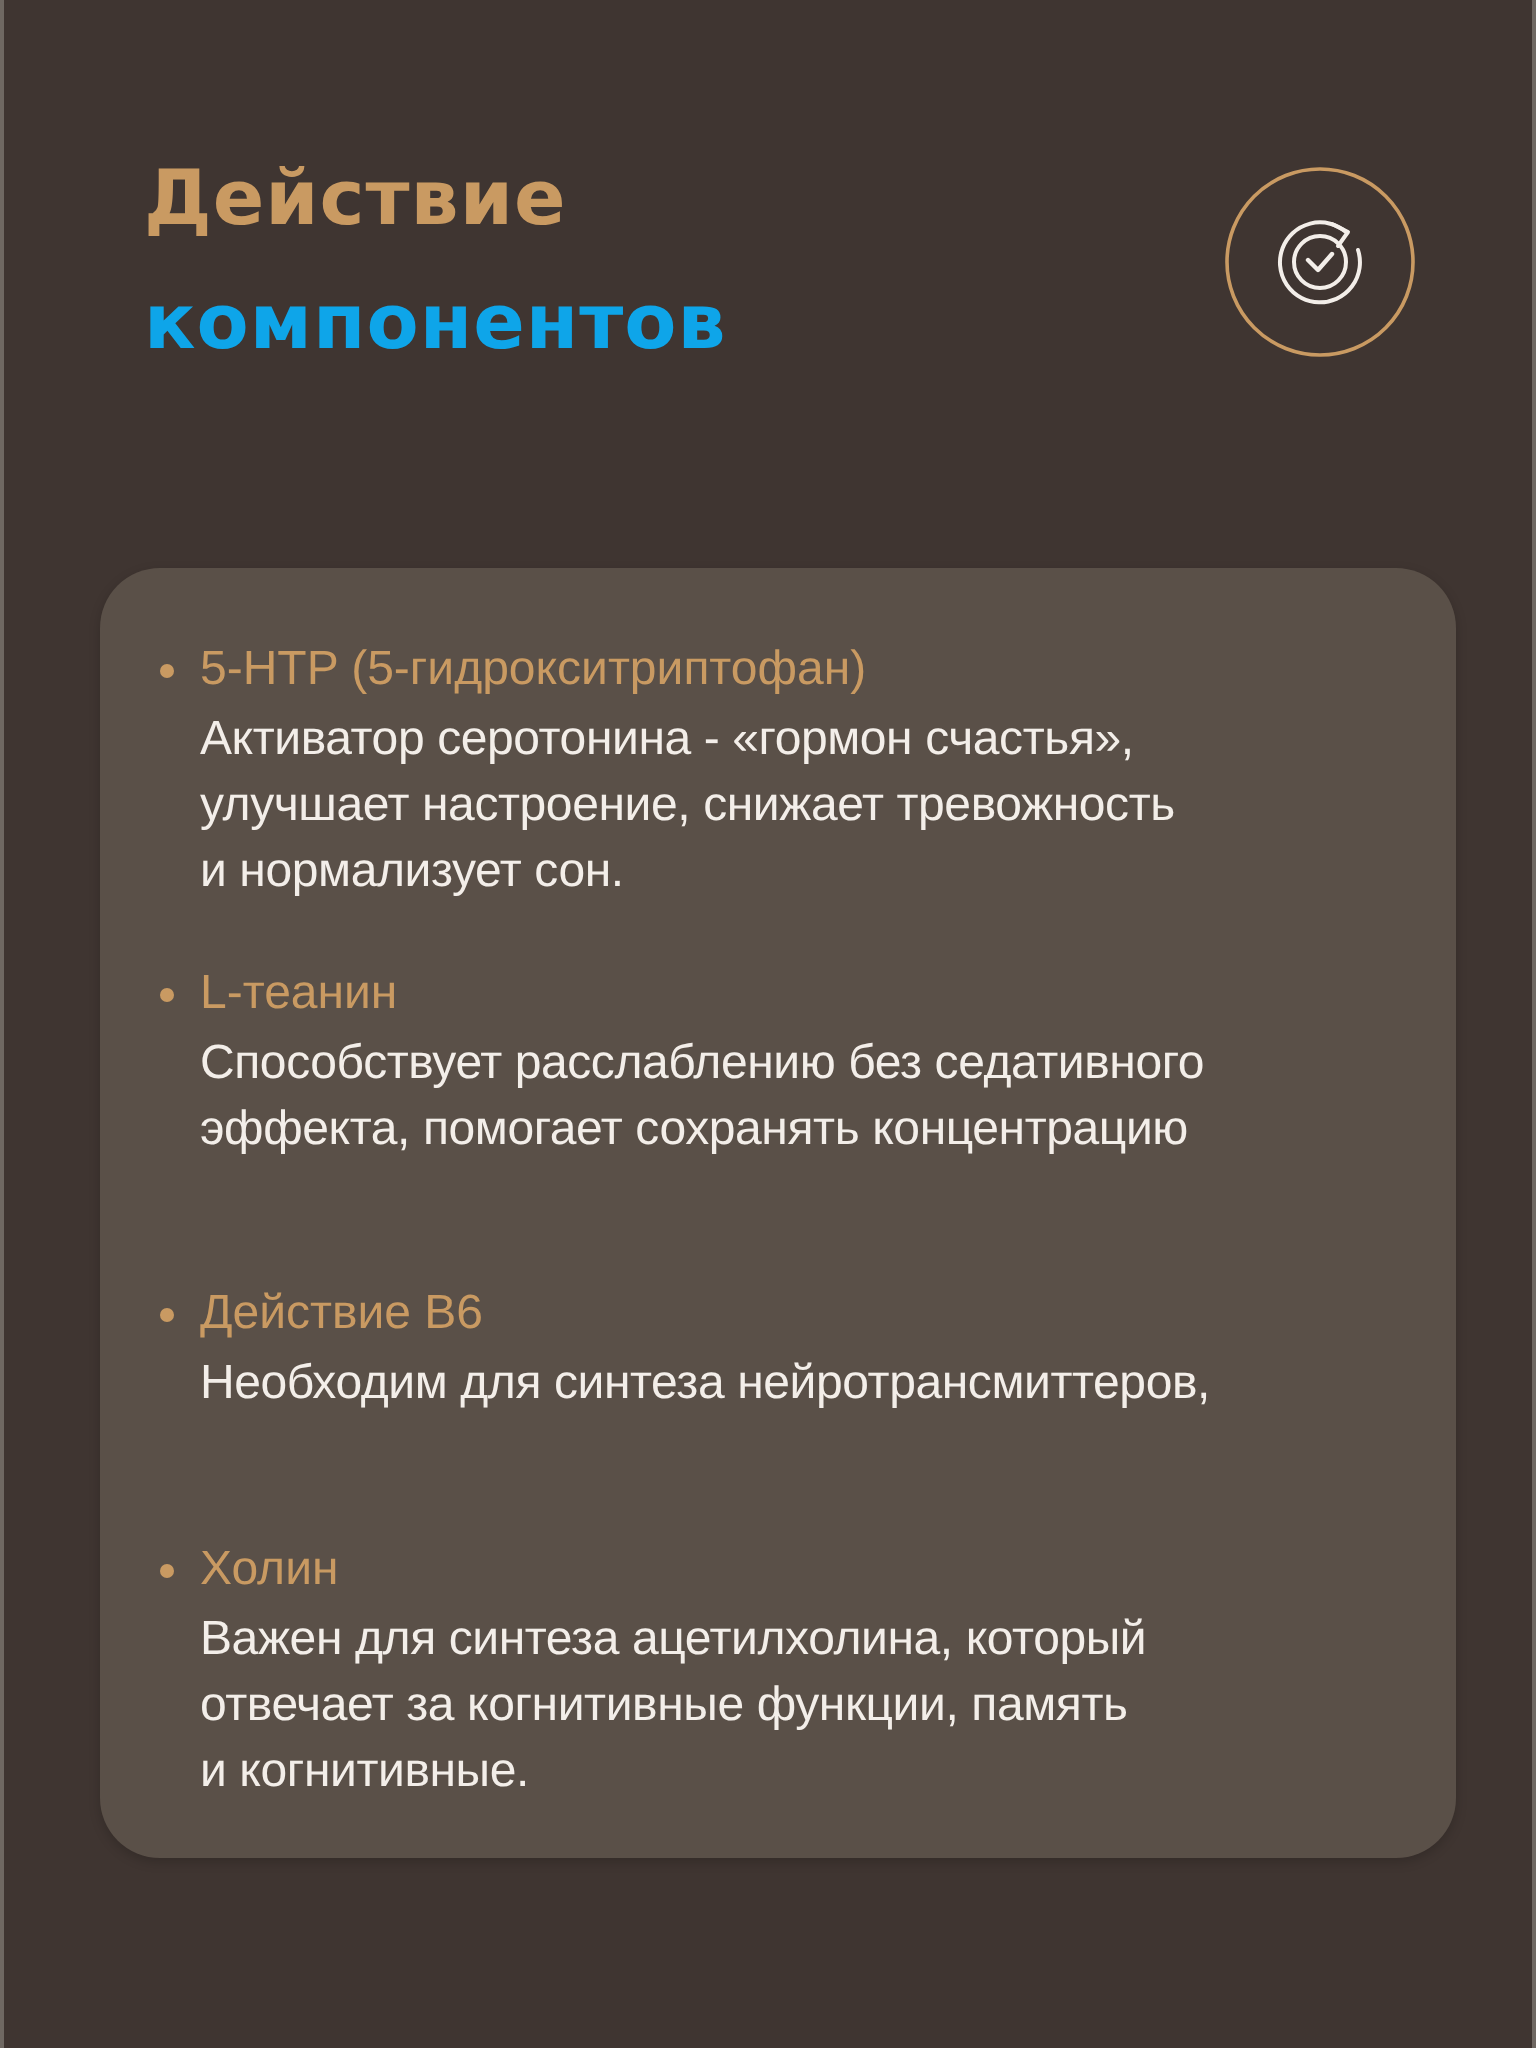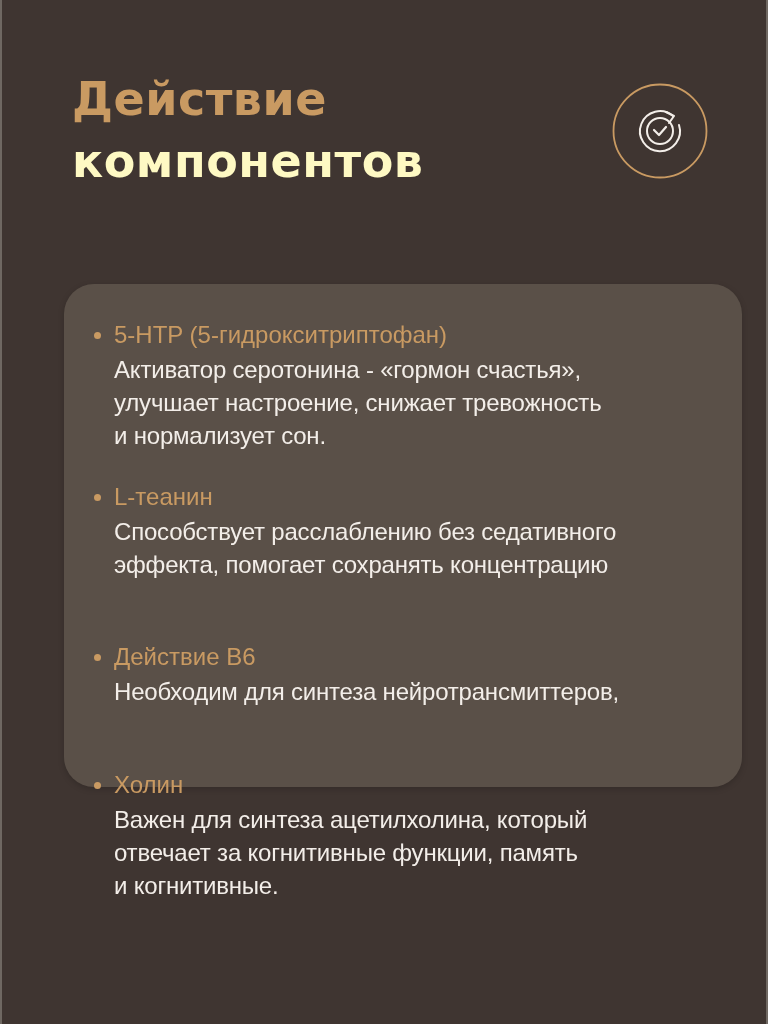--- a/index.html
+++ b/index.html
@@ -17,42 +17,42 @@
       border-right: 2px solid #6f6862;
       font-family: "Liberation Sans", "DejaVu Sans", sans-serif;
     }
     .title {
       position: absolute;
       left: 70px;
       top: 68px;
       margin: 0;
       font-family: "DejaVu Sans", "Liberation Sans", sans-serif;
       font-weight: bold;
-      font-size: 46px;
+      font-size: 38px;
       line-height: 62px;
       letter-spacing: 0.5px;
     }
     .title .line1 { color: #c99a62; display: block; }
-    .title .line2 { color: #fef9c3; display: block; }
+    .title .line2 { color: #0ea5e9; display: block; }
 
     .badge {
       position: absolute;
       left: 610px;
       top: 83px;
       width: 96px;
       height: 96px;
     }
     .badge svg { width: 96px; height: 96px; display: block; }
 
     .card {
       position: absolute;
-      left: 62px;
+      left: 48px;
       top: 284px;
       width: 678px;
-      height: 503px;
+      height: 645px;
       background: #5a5048;
       border-radius: 30px;
       box-shadow: 0 2px 6px rgba(0,0,0,0.18);
     }
     .item {
       position: absolute;
       left: 0;
       width: 100%;
     }
     .item-head {

